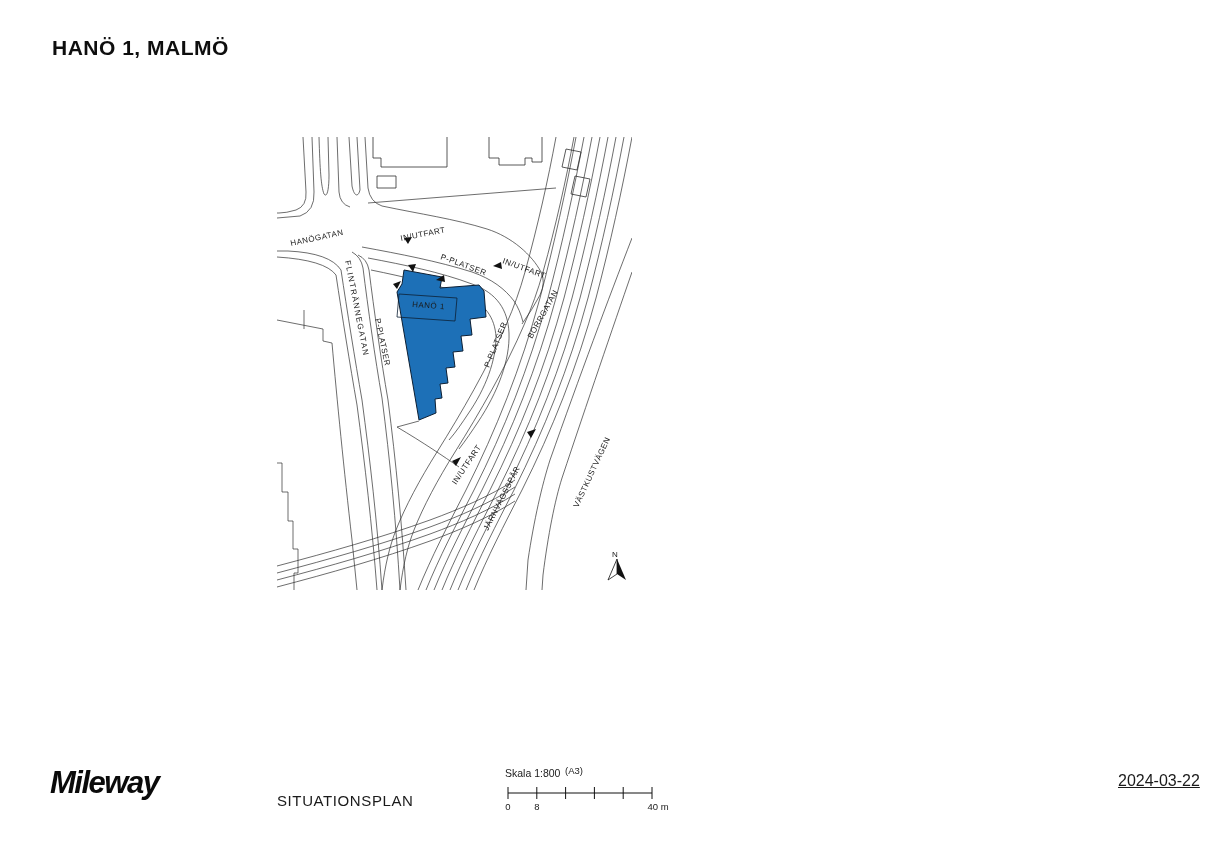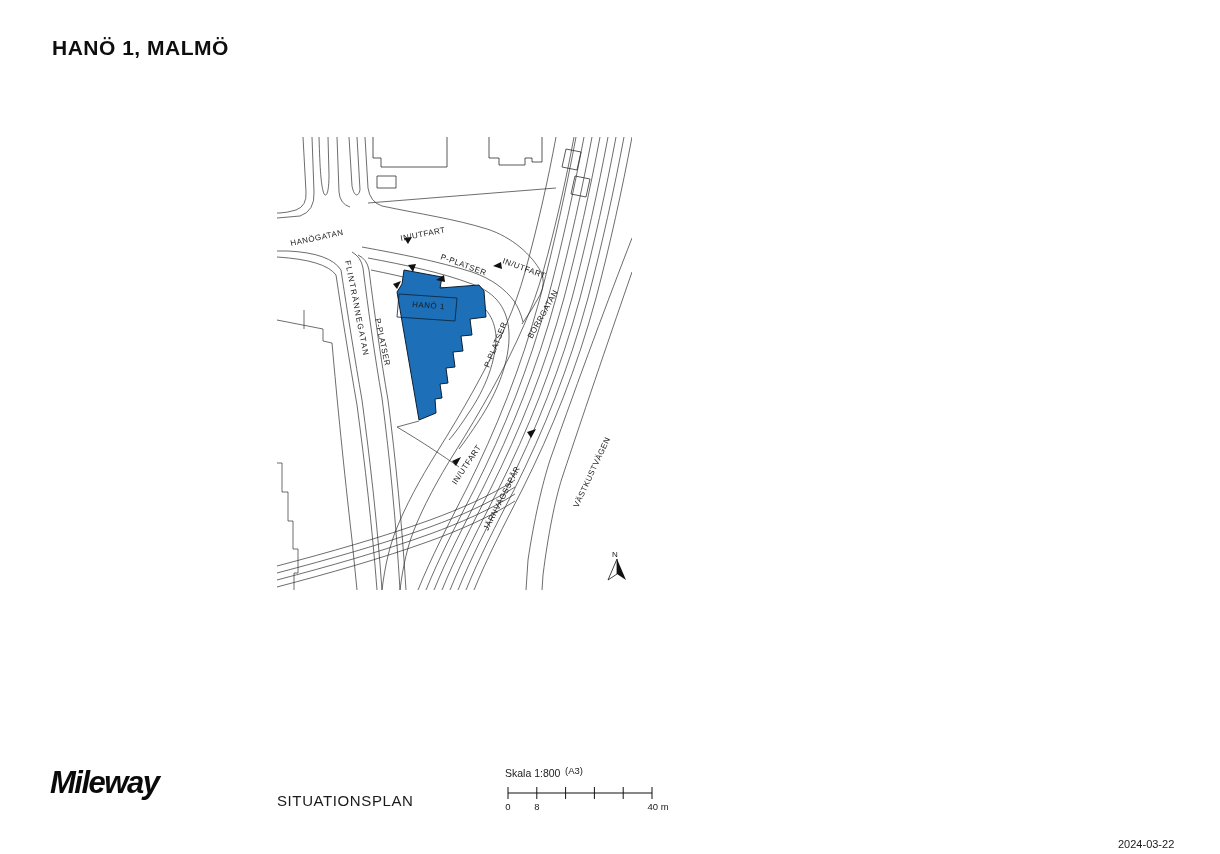--- a/index.html
+++ b/index.html
@@ -5,21 +5,21 @@
   html,body{margin:0;padding:0;background:#fff;}
   .page{position:relative;width:1220px;height:854px;background:#ffffff;overflow:hidden;
         font-family:"Liberation Sans",sans-serif;color:#111;}
   .title{position:absolute;left:52px;top:36px;font-size:21px;font-weight:bold;
          letter-spacing:.5px;color:#0e0e0e;}
   .map-svg{position:absolute;left:277px;top:137px;}
   .footer-logo{position:absolute;left:36px;top:765px;font-size:31px;font-weight:800;
                font-style:italic;letter-spacing:-1.5px;color:#0a0a0a;margin-left:14px;}
   .footer-doctype{position:absolute;left:277px;top:792px;font-size:15px;
                   letter-spacing:.6px;color:#1a1a1a;}
-  .footer-date{position:absolute;left:1118px;top:838px;font-size:11px;color:#1a1a1a;}
+  .footer-date{position:absolute;left:1118px;top:772px;font-size:16px;color:#1a1a1a;text-decoration:underline;}
   .scale-svg{position:absolute;left:500px;top:763px;}
   .rd{fill:none;stroke:#2e2e2e;stroke-width:.7px;}
   .rd2{fill:none;stroke:#2e2e2e;stroke-width:.8px;}
   .lbl{font-family:"Liberation Sans",sans-serif;font-size:8px;fill:#1a1a1a;letter-spacing:.5px;}
   .lbl-long{letter-spacing:1.4px;}
   .arr{fill:#111;stroke:none;}
 </style>
 </head>
 <body>
 

